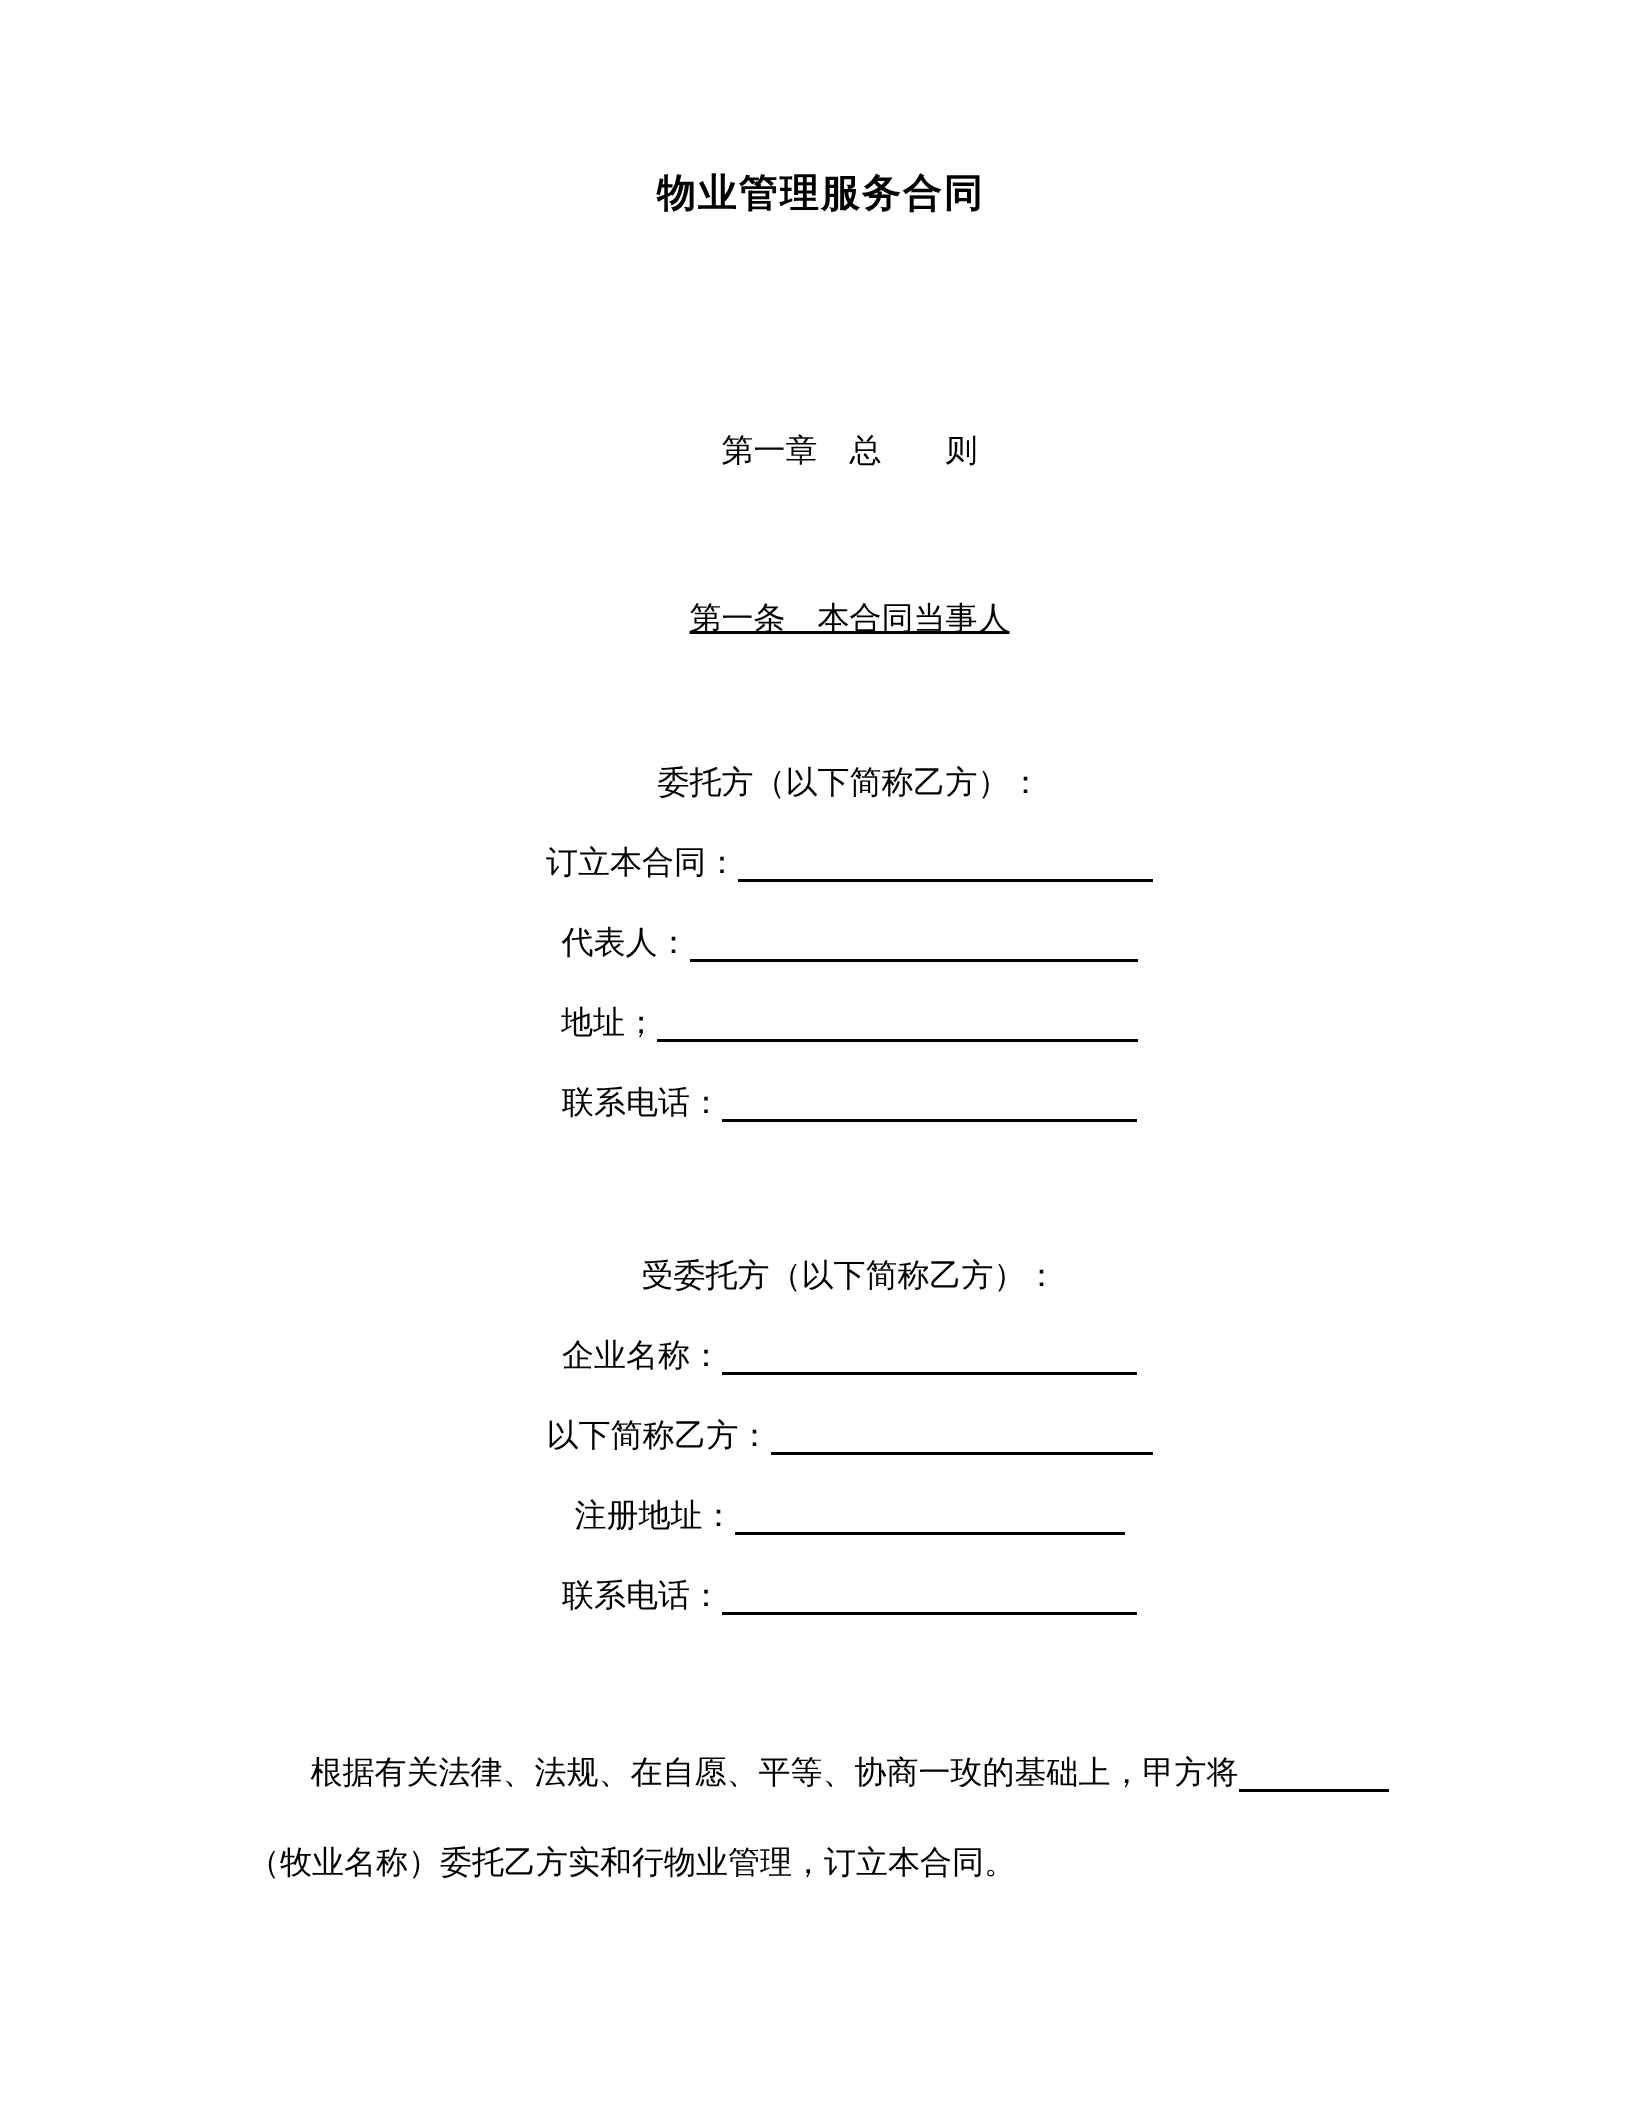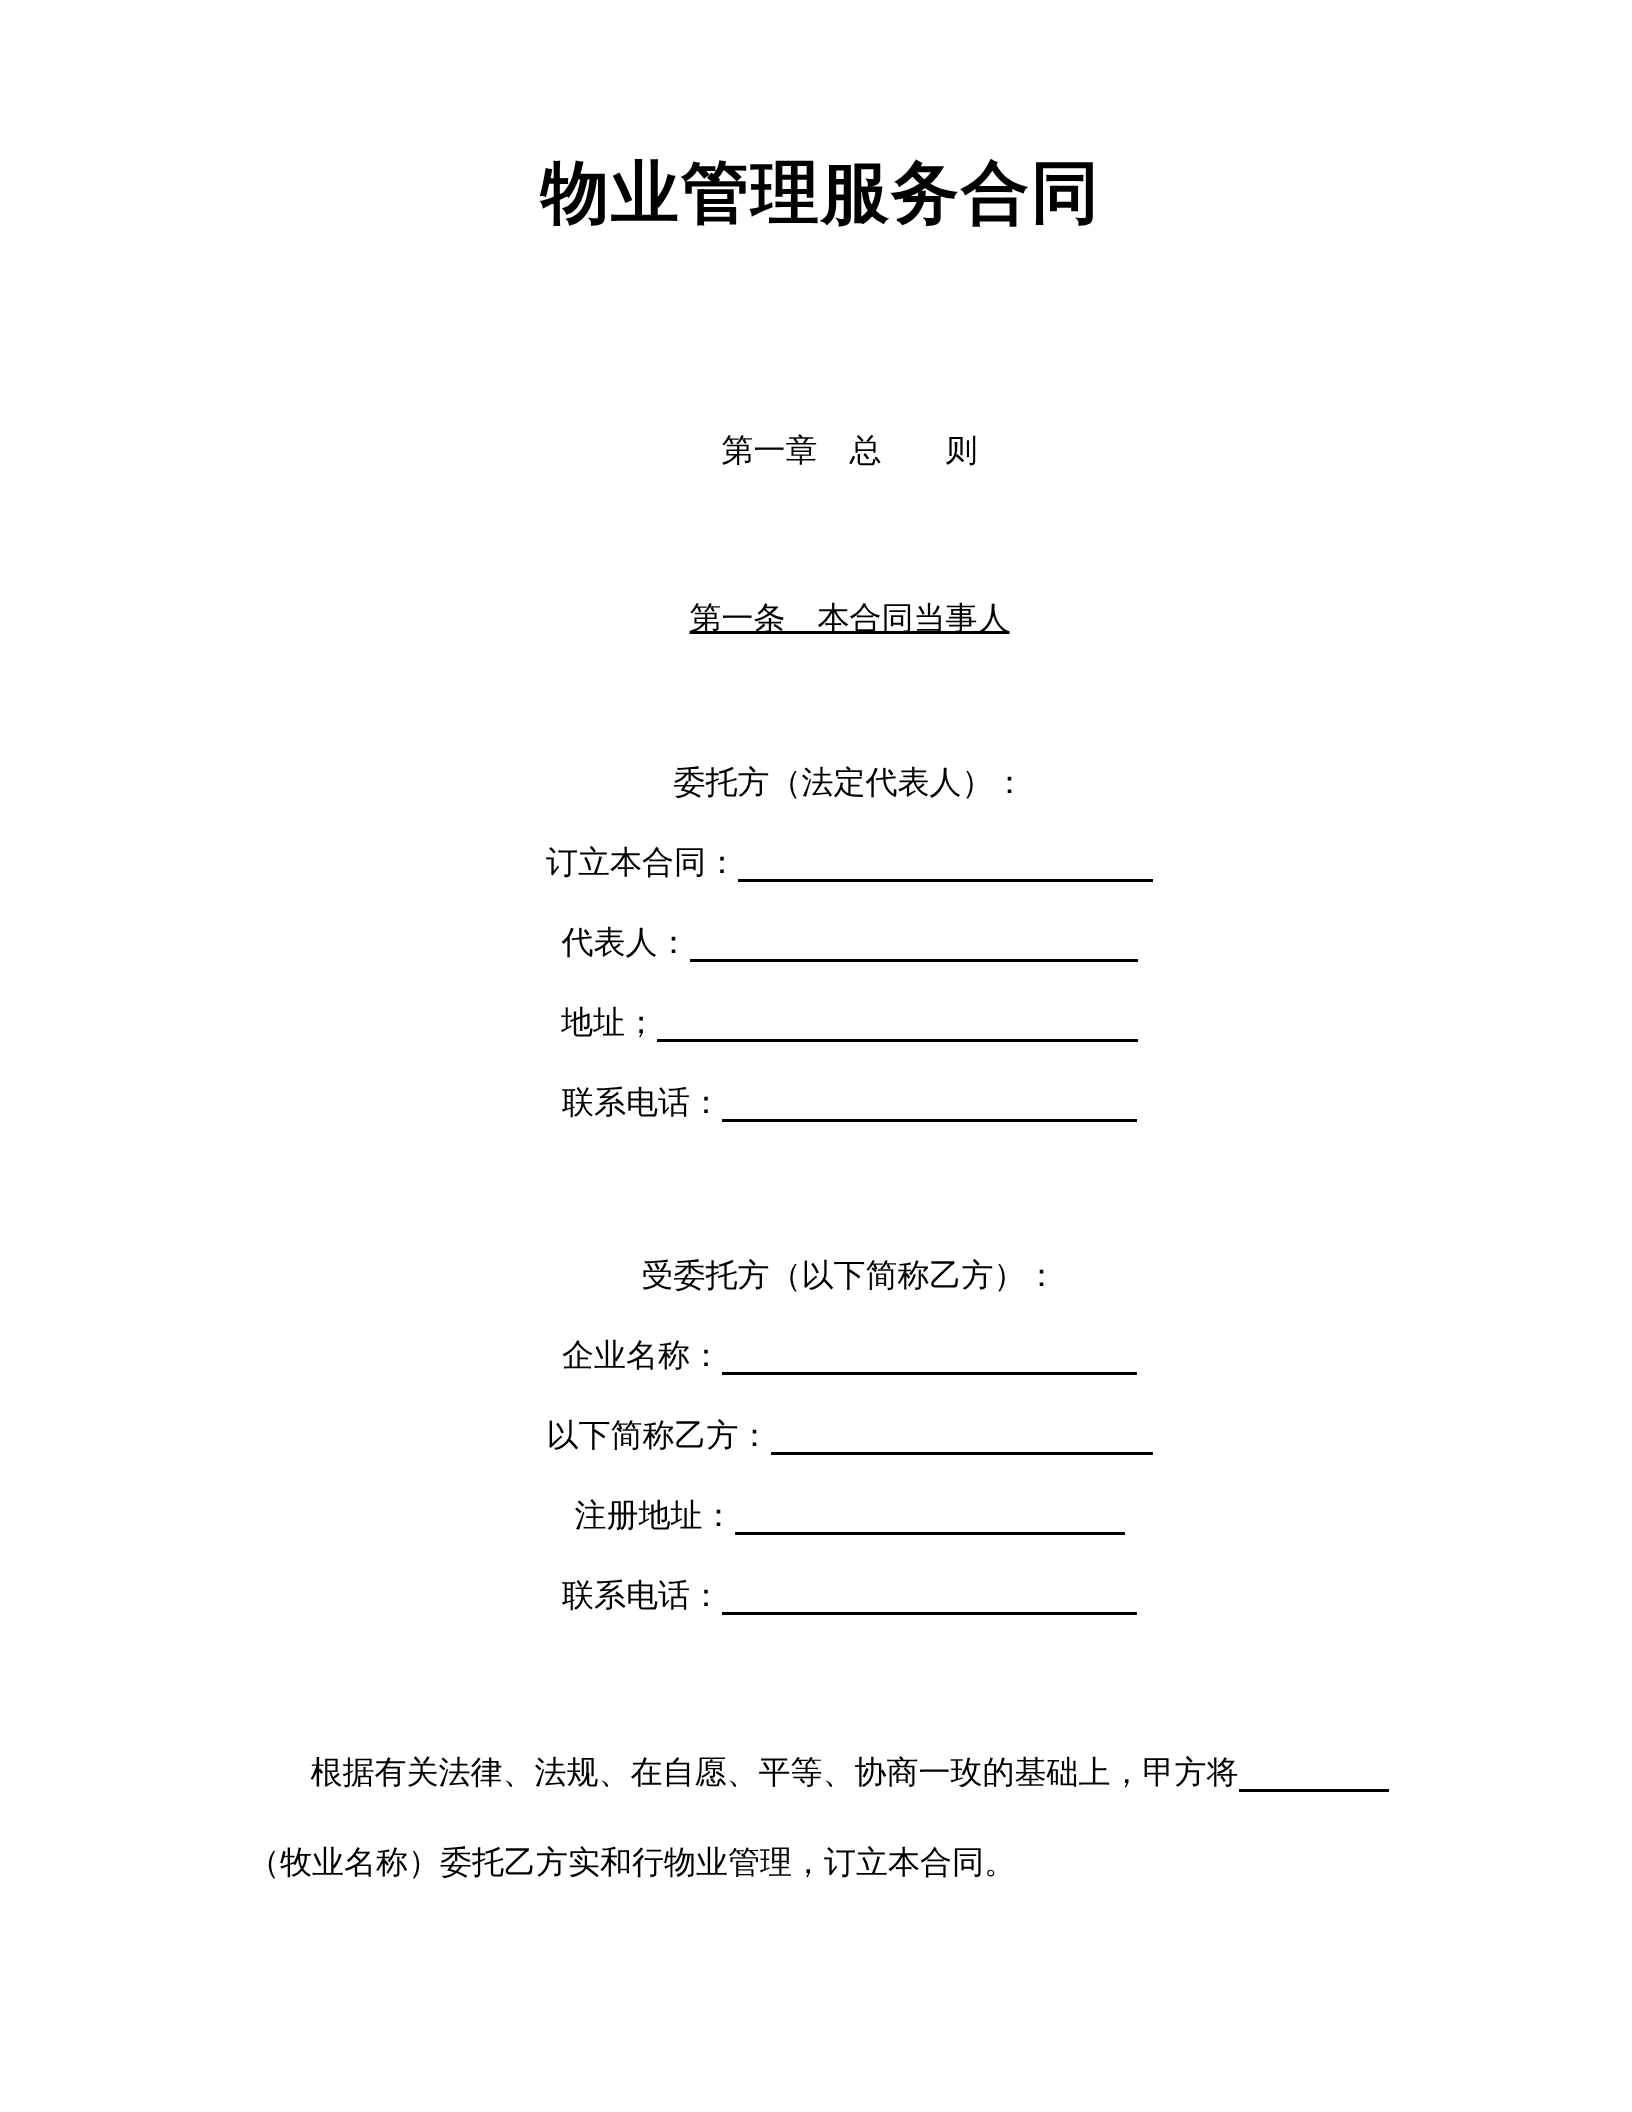--- a/index.html
+++ b/index.html
@@ -16,21 +16,21 @@
     font-size: 32px;
     position: relative;
     overflow: hidden;
   }
   .content {
     padding: 140px 238px 0 248px;
   }
   .doc-title {
     font-family: "DejaVu Sans", "Liberation Sans", sans-serif;
     font-weight: bold;
-    font-size: 68px;
+    font-size: 39px;
     line-height: 105px;
     text-align: center;
     letter-spacing: 2px;
     white-space: nowrap;
   }
   .line {
     line-height: 40px;
     white-space: nowrap;
   }
   .indent {
@@ -71,21 +71,21 @@
 
 <div class="page">
   <div class="content">
 
     <div class="doc-title">物业管理服务合同</div>
 
     <div class="line indent chapter-heading">第一章　总　　则</div>
 
     <div class="line indent article-heading">第一条　本合同当事人</div>
 
-    <div class="line indent party-heading-a">委托方（法定代表人）：</div>
+    <div class="line indent party-heading-a">委托方（以下简称乙方）：</div>
 
     <div class="line indent form-line">
       <span>订立本合同：</span><span class="blank" style="width:415px"></span>
     </div>
 
     <div class="line indent form-line">
       <span>代表人：</span><span class="blank" style="width:448px"></span>
     </div>
 
     <div class="line indent form-line">

